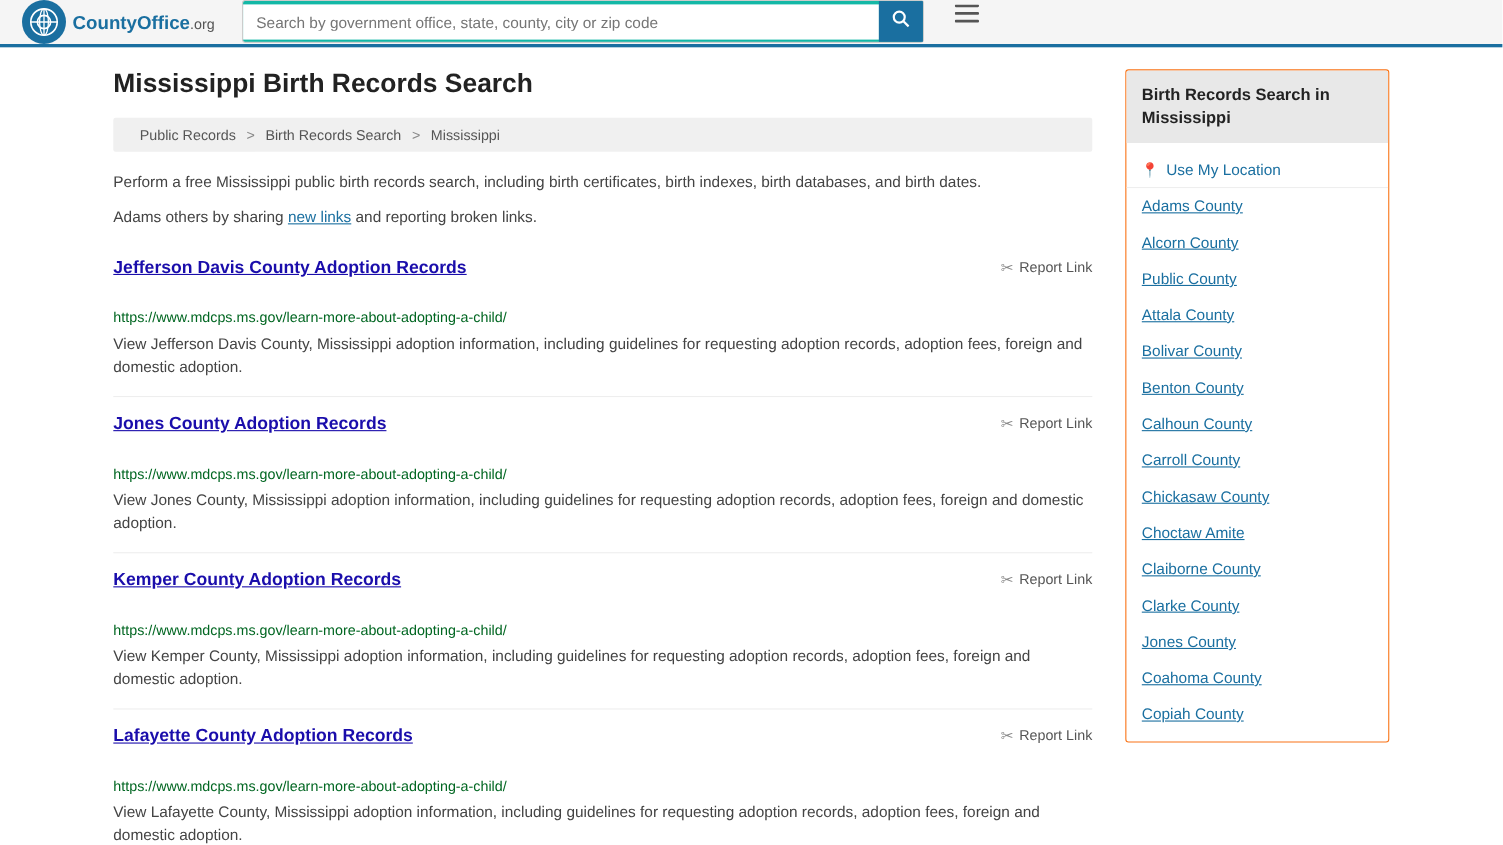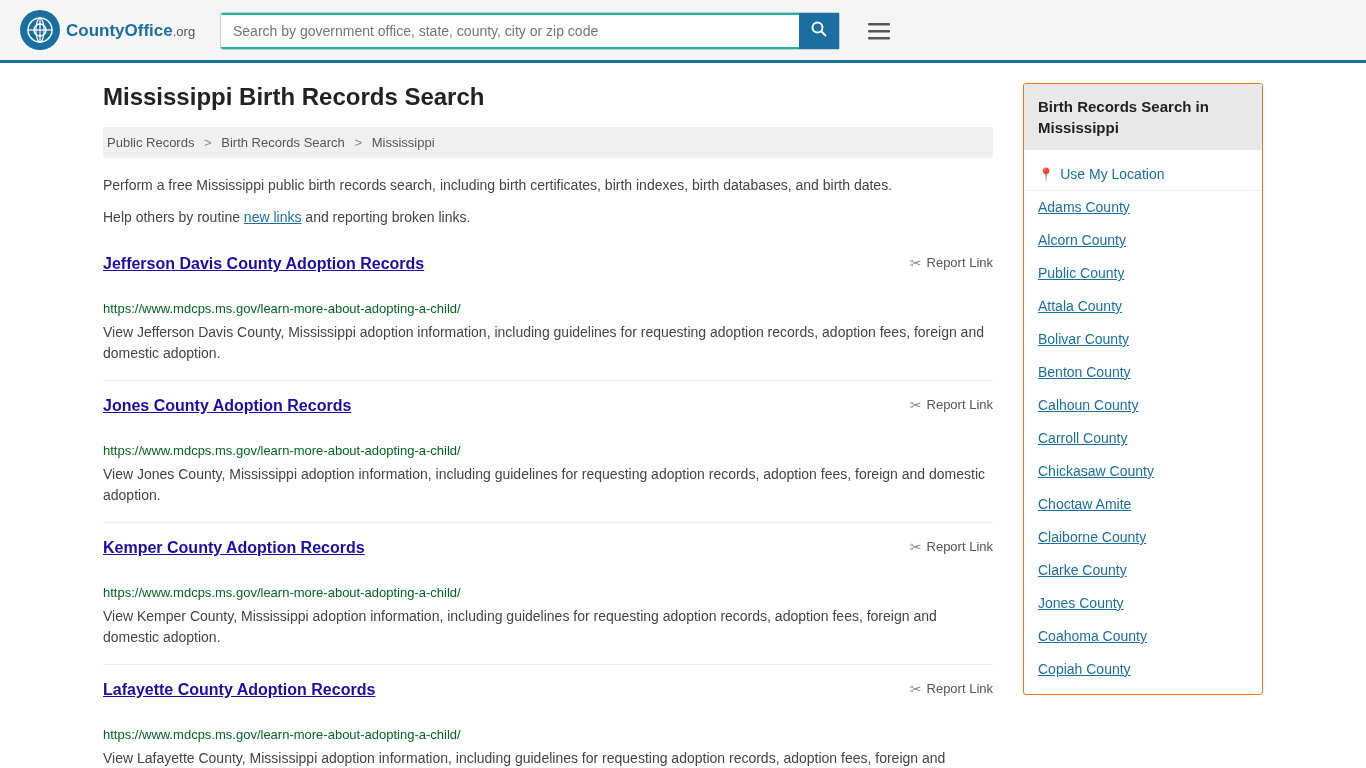--- a/index.html
+++ b/index.html
@@ -2,23 +2,23 @@
 <html><head>
   <meta charset="utf-8">
   <style>
     * { margin: 0; padding: 0; box-sizing: border-box; }
     body { font-family: Arial, sans-serif; font-size: 14px; color: #333; background: #fff; }
 
     
     .header {
       background: #f5f5f5;
       border-bottom: 3px solid #1a6fa0;
-      padding: 10px 20px;
-      display: flex;
-      align-items: flex-end;
+      padding: 0 20px;
+      display: flex;
+      align-items: flex-start;
       gap: 20px;
     }
     .logo-area {
       display: flex;
       align-items: center;
       gap: 6px;
       min-width: 180px;
     }
     .logo-circle {
       width: 40px;
@@ -92,21 +92,21 @@
     .page-title {
       font-size: 24px;
       font-weight: bold;
       color: #222;
       margin-bottom: 16px;
     }
 
     
     .breadcrumb {
       background: #f0f0f0;
-      padding: 8px 4px;
+      padding: 8px 24px;
       border-radius: 2px;
       font-size: 13px;
       color: #555;
       margin-bottom: 16px;
     }
     .breadcrumb a { color: #555; text-decoration: none; }
     .breadcrumb .sep { margin: 0 6px; color: #888; }
 
     
     .description {
@@ -245,21 +245,21 @@
     <div class="breadcrumb">
       <a href="#">Public Records</a>
       <span class="sep">&gt;</span>
       <a href="#">Birth Records Search</a>
       <span class="sep">&gt;</span>
       <span>Mississippi</span>
     </div>
 
     <p class="description">Perform a free Mississippi public birth records search, including birth certificates, birth indexes, birth databases, and birth dates.</p>
     <p class="description">
-      <span>Help others by routine </span><a href="#">new links</a><span> and reporting broken links.</span>
+      <span>Adams others by sharing </span><a href="#">new links</a><span> and reporting broken links.</span>
     </p>
 
     <div id="results-container">
         <div class="result-item">
       <div class="result-header">
         <a class="result-title" href="#">Jefferson Davis County Adoption Records</a>
         <div class="report-link">
           <span class="report-icon">✂</span>
           <span>Report Link</span>
         </div>

